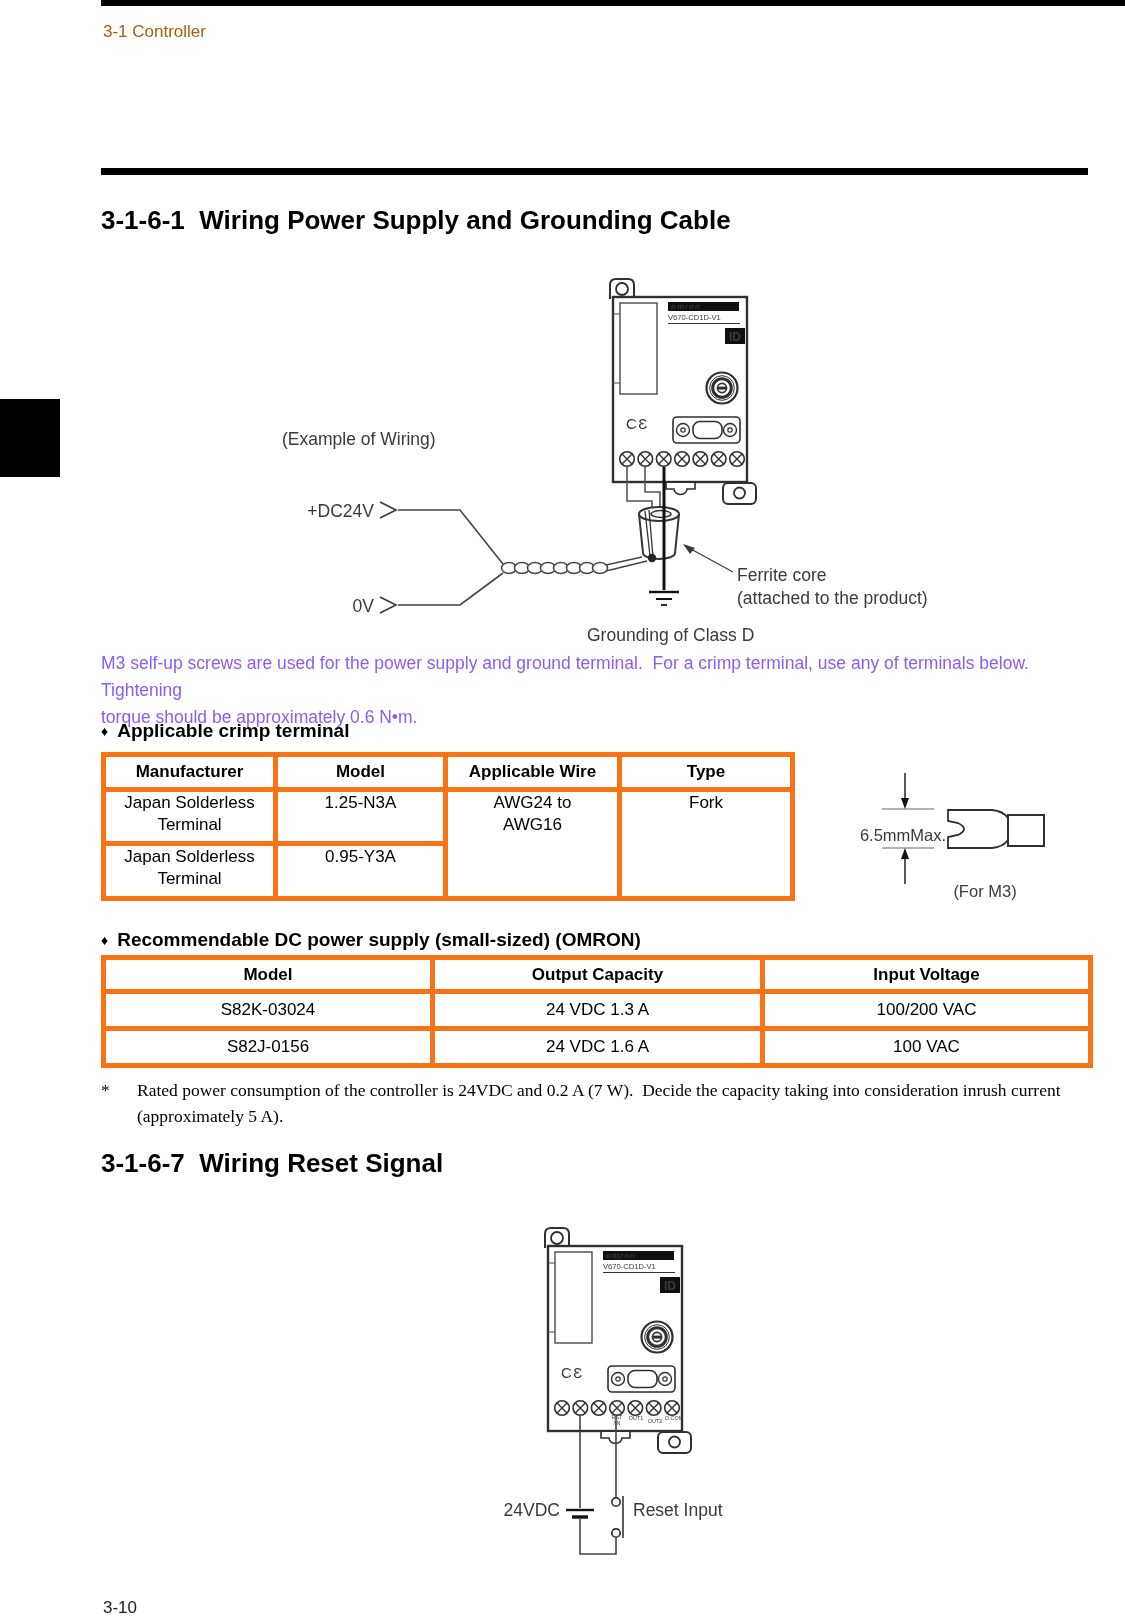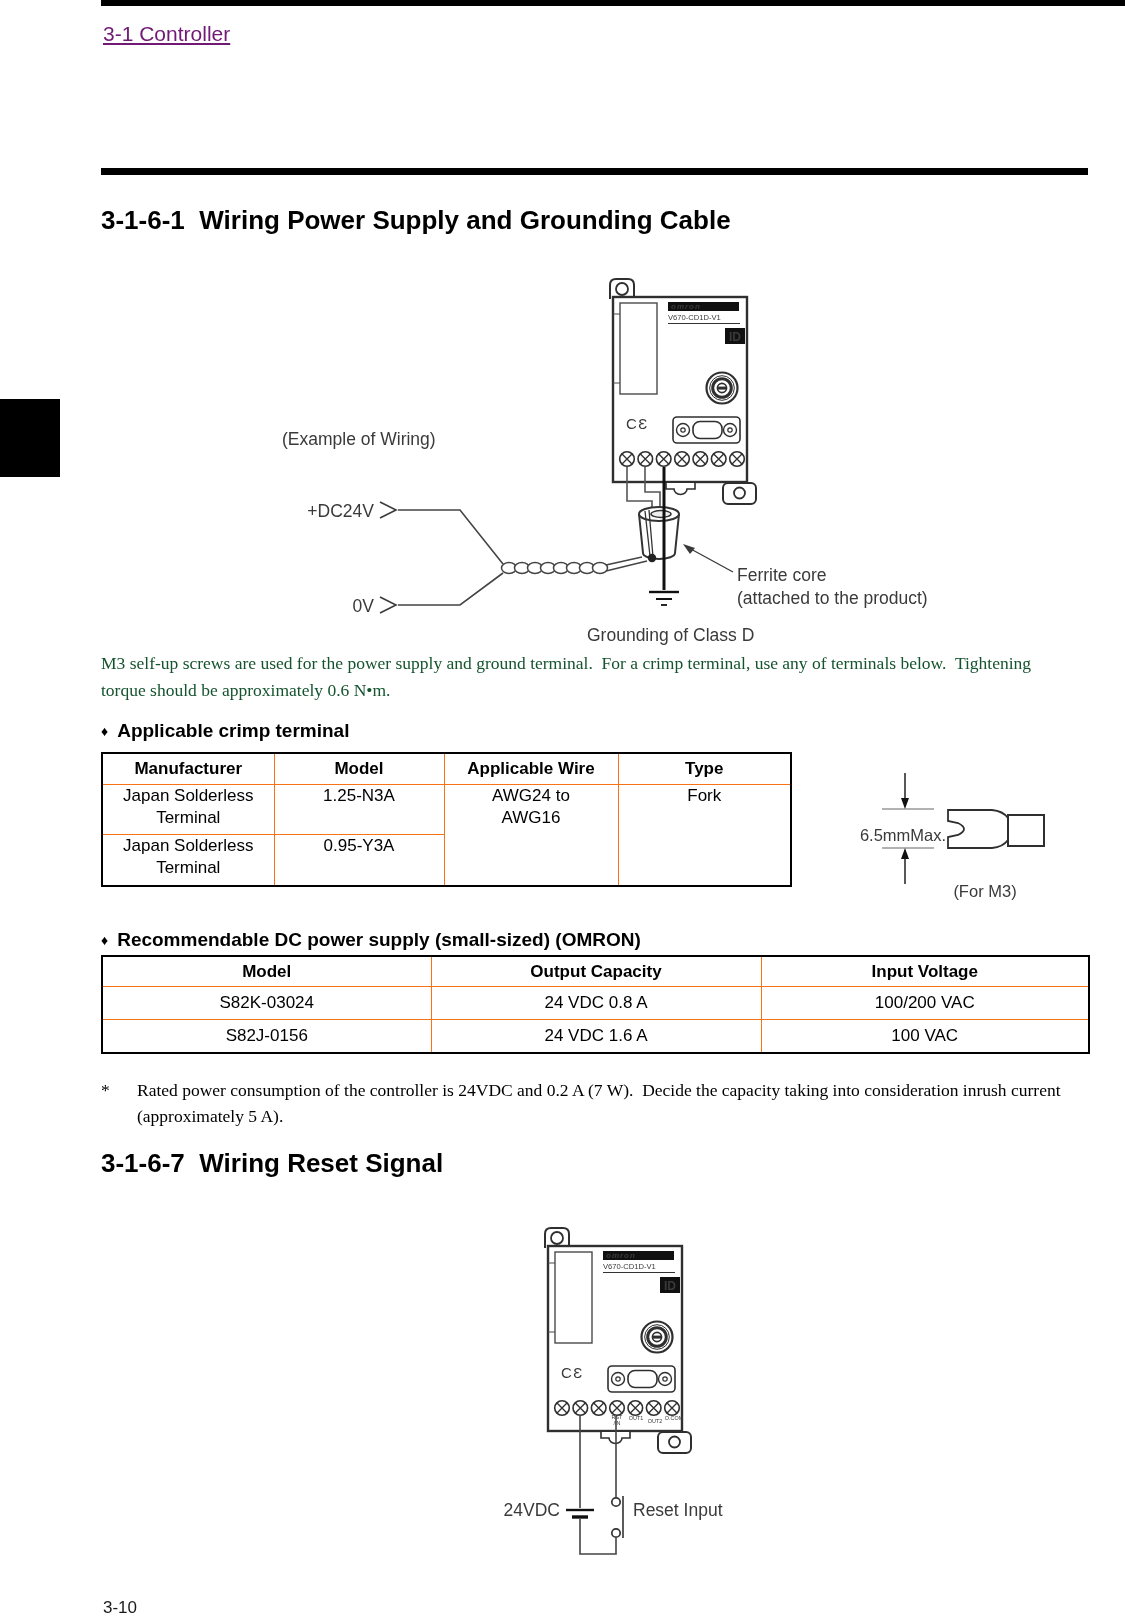--- a/index.html
+++ b/index.html
@@ -1,39 +1,39 @@
 <!DOCTYPE html>
 <html><head>
 <meta charset="utf-8">
 <style>
   html,body{margin:0;padding:0;background:#fff;}
   .page{position:relative;width:1125px;height:1622px;background:#fff;overflow:hidden;
         font-family:"Liberation Sans",sans-serif;color:#111;}
   .abs{position:absolute;}
   .topbar{left:101px;top:0;width:1024px;height:6px;background:#000;}
   .lefttab{left:0;top:399px;width:60px;height:78px;background:#000;}
-  .runhead{left:103px;top:22px;font-size:21px;color:#701a75;text-decoration:underline;}
+  .runhead{left:103px;top:22px;font-size:17px;color:#a16207;}
   .rule{left:101px;top:168px;width:987px;height:7px;background:#000;}
   .sec{left:101px;font-size:26px;font-weight:bold;white-space:pre-wrap;color:#000;}
   .sec1{top:205px;}
   .sec2{top:1148px;}
   .bullhead{left:101px;font-size:19px;font-weight:bold;color:#000;}
   .bullhead .diam{font-size:14px;vertical-align:1px;margin-right:9px;}
   .bh1{top:720px;}
   .bh2{top:921px;margin-top:8px;}
-  .body-text{left:101px;top:650px;width:992px;font-family:Liberation Serif, serif;
-             font-size:17.5px;line-height:27px;white-space:pre-wrap;color:#14532d;}
+  .body-text{left:101px;top:650px;width:992px;font-family:Liberation Sans, sans-serif;
+             font-size:17.5px;line-height:27px;white-space:pre-wrap;color:#8b5cf6;}
   .footnote{left:101px;top:1077px;width:992px;font-family:"Liberation Serif",serif;
             font-size:17.5px;line-height:26px;color:#000;}
   .footnote .fmark{position:absolute;left:0;top:0;}
   .footnote .ftext{display:block;margin-left:36px;white-space:pre-wrap;}
   .pagenum{left:103px;top:1598px;font-size:17px;color:#1a1a1a;}
   table.t{position:absolute;border-collapse:collapse;table-layout:fixed;background:#fff;
           font-size:17px;color:#000;text-align:center;border:2px solid #000;}
-  table.t th,table.t td{border:1px solid #f97316;white-space:pre-line;padding:0;}
+  table.t th,table.t td{border:5px solid #f97316;white-space:pre-line;padding:0;}
   table.t th{font-weight:bold;}
   .t1{left:101px;top:752px;width:689px;}
   .t1 th{height:30px;vertical-align:middle;}
   .t1 td{vertical-align:top;padding-top:7px;line-height:22px;}
   .t1 tr.r1 td{height:49px;}
   .t1 tr.r2 td{height:50px;}
   .t2{left:101px;top:955px;width:987px;}
   .t2 th{height:29px;vertical-align:middle;}
   .t2 td{height:32px;vertical-align:middle;}
   svg.art{position:absolute;left:0;top:0;}
@@ -248,21 +248,21 @@
         <col style="width:328px">
       </colgroup>
     <tbody>
         <tr>
       <th>Model</th>
       <th>Output Capacity</th>
       <th>Input Voltage</th>
     </tr>
     <tr>
       <td>S82K-03024</td>
-      <td>24 VDC 0.8 A</td>
+      <td>24 VDC 1.3 A</td>
       <td>100/200 VAC</td>
     </tr>
     <tr>
       <td>S82J-0156</td>
       <td>24 VDC 1.6 A</td>
       <td>100 VAC</td>
     </tr>
   </tbody>
     </table>
 

